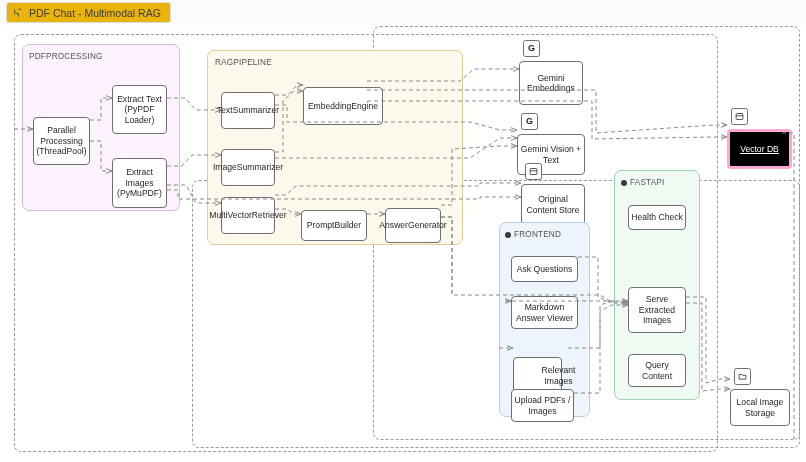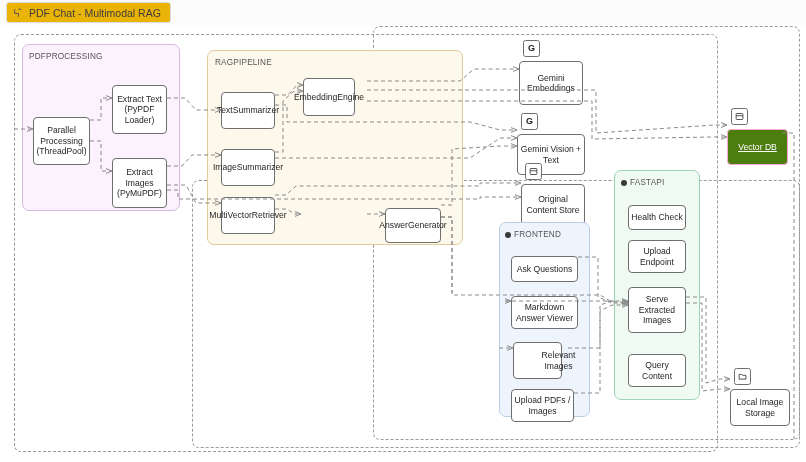--- a/index.html
+++ b/index.html
@@ -35,21 +35,21 @@
   .grp-pdf{border:1px solid #d9b8e0;background:#fbf2fd;}
   .grp-rag{border:1px solid #e3cb9a;background:#fdf8ec;}
   .grp-front{border:1px solid #b9cfe6;background:#eef4fb;}
   .grp-api{border:1px solid #9ed3b4;background:#effaf3;}
 
   
   .node{border:1px solid #6f6f6f;border-radius:4px;background:#ffffff;
         display:flex;align-items:center;justify-content:center;
         text-align:center;font-size:8.6px;line-height:10.4px;color:#1f1f1f;
         padding:1px 2px;box-shadow:0 0 0 rgba(0,0,0,0);margin-top:12px;}
-  .node.dbnode{background:#4d7c0f;border:1px solid #f9a8d4;color:#ffffff;text-decoration:underline;}
+  .node.dbnode{background:#000000;border:3px solid #f9a8d4;color:#ffffff;text-decoration:underline;}
 
   
   .badge{position:absolute;left:4px;top:-9px;width:15px;height:15px;
          border:1px solid #6f6f6f;border-radius:2.5px;background:#ffffff;
          display:flex;align-items:center;justify-content:center;
          font-size:9px;font-weight:bold;color:#222;line-height:1;}
   .badge svg{display:block;}
 
   svg.wires{position:absolute;left:0;top:0;width:806px;height:437px;
             pointer-events:none;}
@@ -94,22 +94,25 @@
 
   <div class="abs node" style="left:221px;top:55px;width:54px;height:37px;">
     <span>TextSummarizer</span>
   </div>
   <div class="abs node" style="left:221px;top:112px;width:54px;height:37px;">
     <span>ImageSummarizer</span>
   </div>
   <div class="abs node" style="left:221px;top:160px;width:54px;height:37px;">
     <span>MultiVectorRetriever</span>
   </div>
-  <div class="abs node" style="left:303px;top:41px;width:52px;height:38px;">
+  <div class="abs node" style="left:303px;top:50px;width:80px;height:38px;">
     <span>EmbeddingEngine</span>
+  </div>
+  <div class="abs node" style="left:301px;top:173px;width:66px;height:31px;">
+    <span>PromptBuilder</span>
   </div>
   <div class="abs node" style="left:385px;top:171px;width:56px;height:35px;">
     <span>AnswerGenerator</span>
   </div>
 
   <div class="abs" style="left:519px;top:24px;width:58px;height:40px;">
     <div class="node" style="width:58px;height:40px;">
       <span>Gemini Embeddings</span>
     </div>
     <div class="badge">
@@ -165,37 +168,34 @@
   <div class="group-label" style="left:505px;top:205px;">
     <span class="dot"></span><span>FRONTEND</span>
   </div>
 
   <div class="abs node" style="left:511px;top:219px;width:67px;height:26px;">
     <span>Ask Questions</span>
   </div>
   <div class="abs node" style="left:511px;top:259px;width:67px;height:33px;">
     <span>Markdown Answer Viewer</span>
   </div>
-  <div class="abs node" style="left:513px;top:305px;width:49px;height:37px;padding-left:44px;">
+  <div class="abs node" style="left:513px;top:320px;width:49px;height:37px;padding-left:44px;">
     <span>Relevant Images</span>
   </div>
   <div class="abs node" style="left:511px;top:352px;width:63px;height:33px;">
     <span>Upload PDFs / Images</span>
   </div>
 
   <div class="abs group grp-api" style="left:614px;top:145px;width:86px;height:230px;"></div>
   <div class="group-label" style="left:621px;top:153px;">
     <span class="dot"></span><span>FASTAPI</span>
   </div>
 
   <div class="abs node" style="left:628px;top:168px;width:58px;height:25px;">
     <span>Health Check</span>
-  </div>
-  <div class="abs node" style="left:628px;top:203px;width:58px;height:33px;">
-    <span>Upload Endpoint</span>
   </div>
   <div class="abs node" style="left:628px;top:250px;width:58px;height:46px;">
     <span>Serve Extracted Images</span>
   </div>
   <div class="abs node" style="left:628px;top:317px;width:58px;height:33px;">
     <span>Query Content</span>
   </div>
 
   <svg class="wires">
     <defs>

